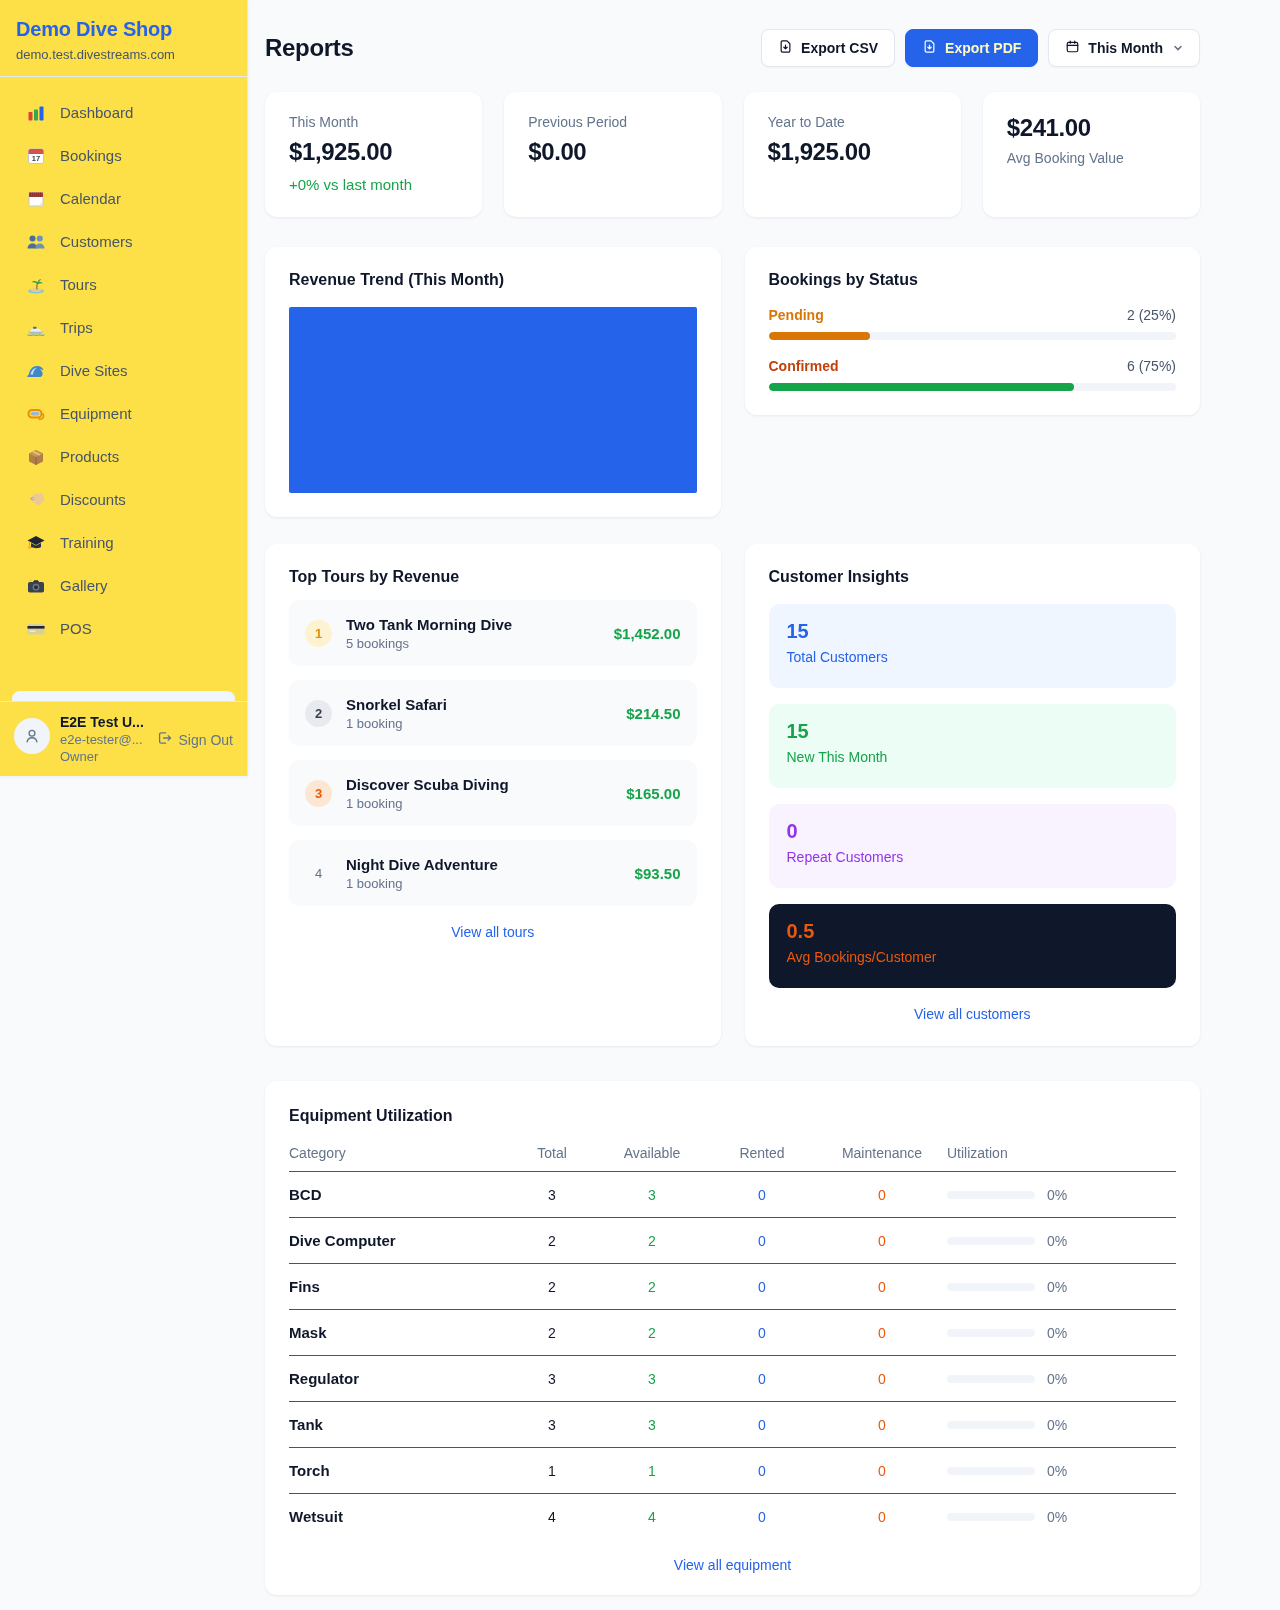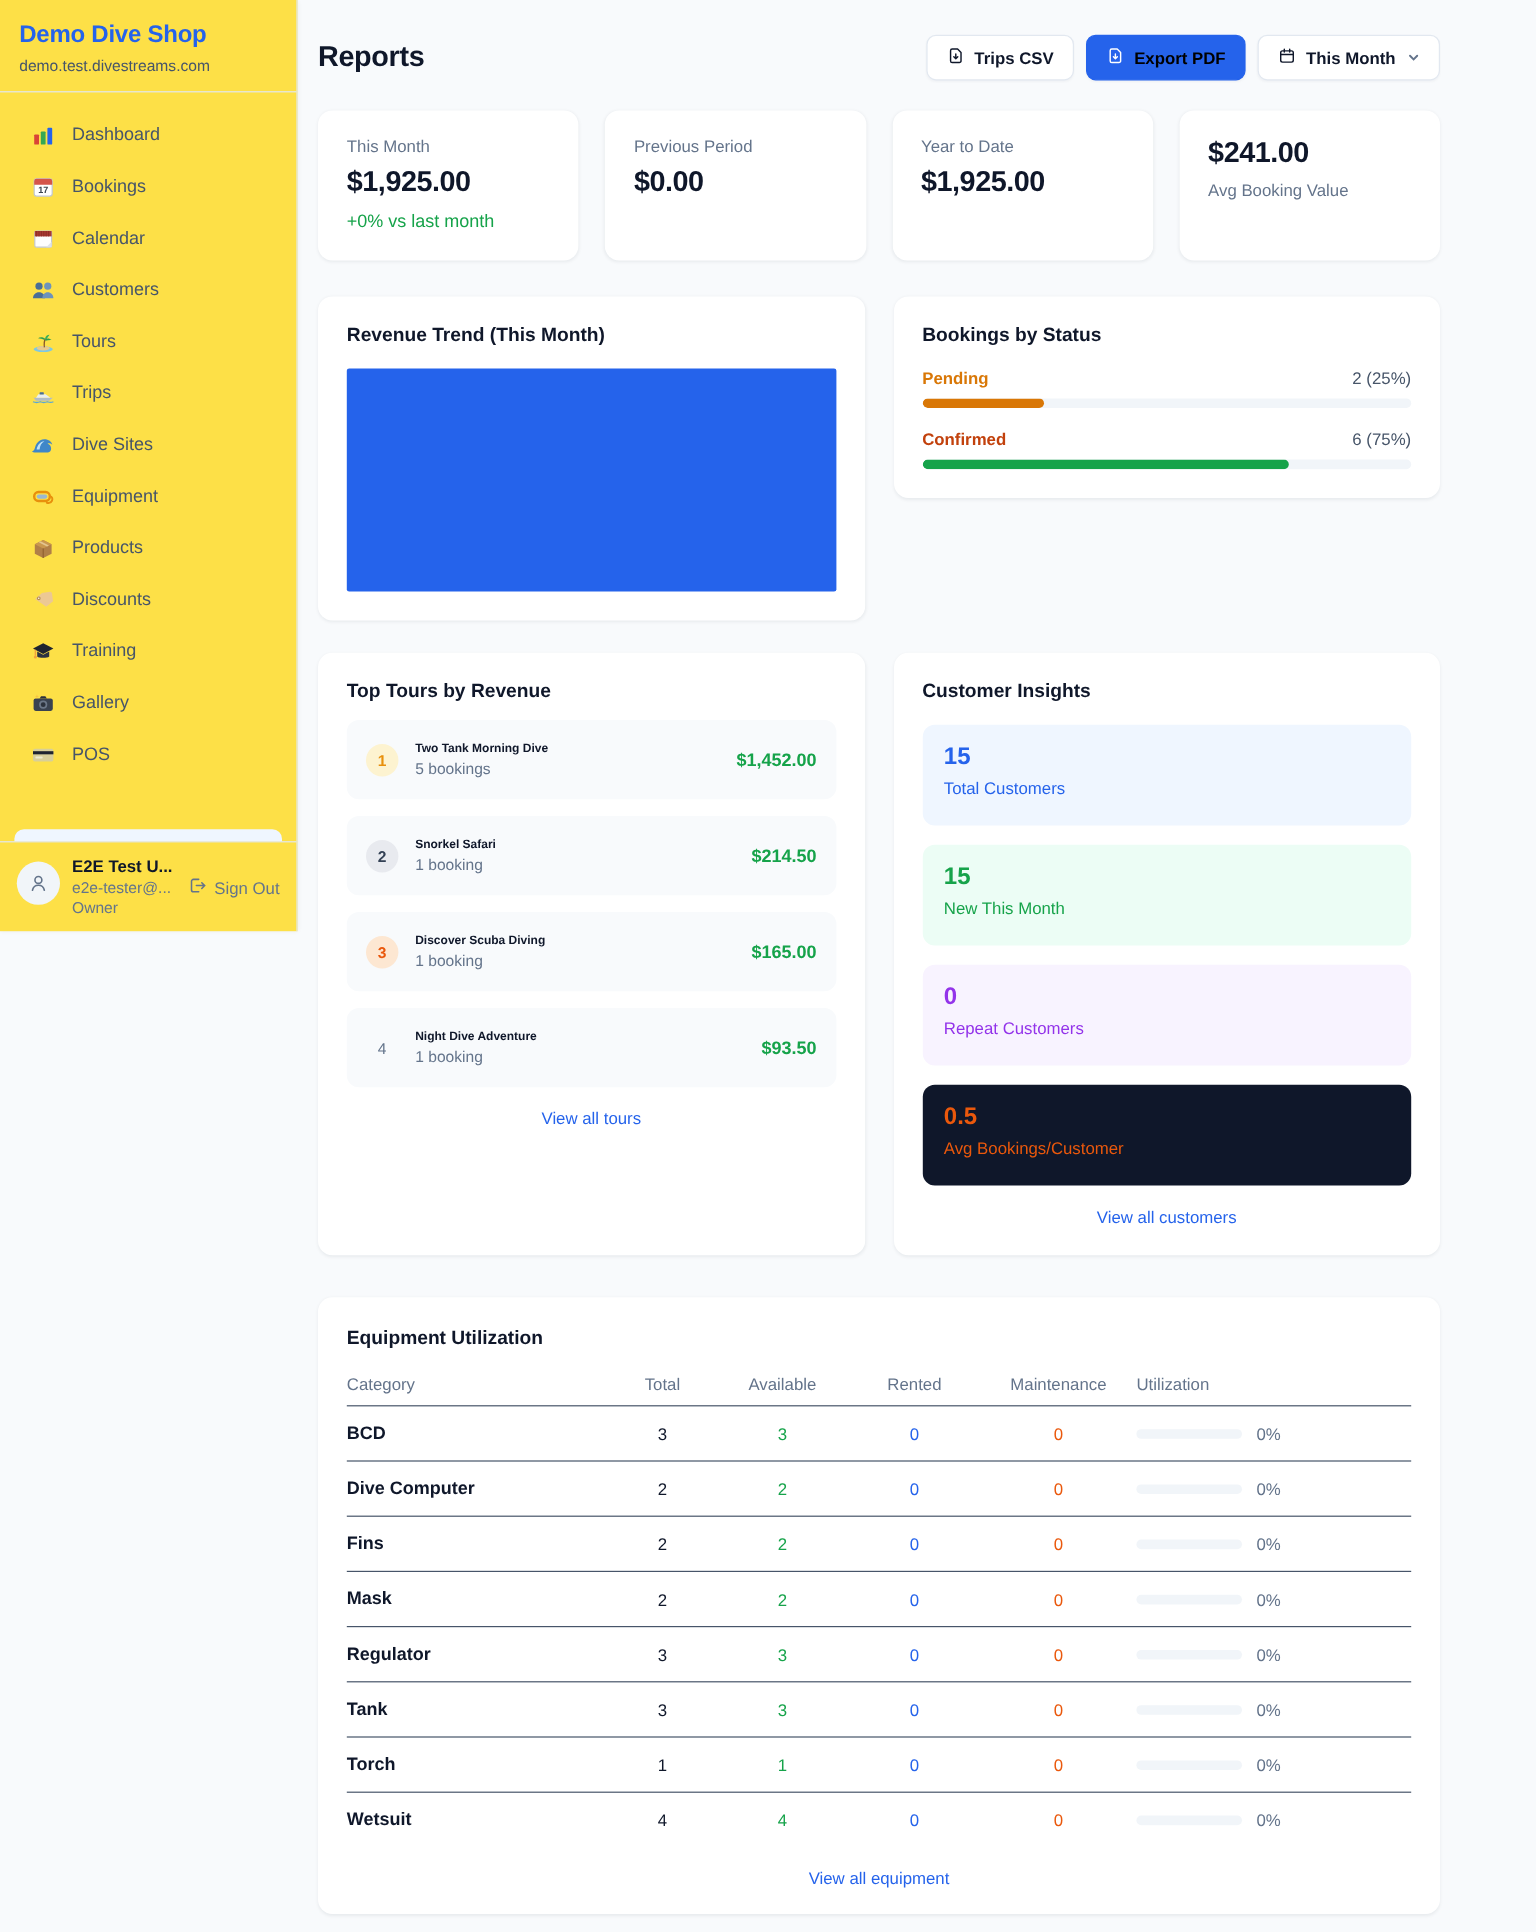--- a/index.html
+++ b/index.html
@@ -27,21 +27,21 @@
   .signout { display:flex; align-items:center; gap:7px; color:#64748b; font-size:14px; margin-top:16px; cursor:pointer; white-space:nowrap; }
 
   
   .main { position:absolute; left:232px; top:0; width:1032px; padding:28px 64px 40px 33px; }
   .page-head { display:flex; align-items:center; justify-content:space-between; height:40px; }
   .page-title { font-size:24px; font-weight:bold; letter-spacing:-.3px; }
   .head-actions { display:flex; gap:10px; }
   .btn { height:38px; border-radius:8px; display:inline-flex; align-items:center; gap:8px;
          padding:0 16px; font-size:14px; font-weight:bold; cursor:pointer; background:#fff;
          border:1px solid #e2e8f0; color:#0f172a; box-shadow:0 1px 2px rgba(15,23,42,.04); }
-  .btn-primary { background:#2563eb; border-color:#2563eb; color:#000000; }
+  .btn-primary { background:#2563eb; border-color:#2563eb; color:#fef9c3; }
   .chev { width:10px; height:10px; margin-left:2px; }
 
   .card { background:#fff; border-radius:12px; box-shadow:0 1px 3px rgba(15,23,42,.07); }
 
   .stats-grid { display:grid; grid-template-columns:repeat(4,1fr); gap:22px; margin-top:24px; }
   .stat-card { padding:22px 24px; height:125px; }
   .stat-label { font-size:14px; color:#64748b; }
   .stat-value { font-size:24px; font-weight:bold; letter-spacing:-.4px; margin-top:8px; }
   .stat-delta { font-size:15px; color:#16a34a; margin-top:10px; }
   .stat-card.reversed .stat-value { margin-top:0; }
@@ -68,21 +68,21 @@
   .tour-item { display:flex; align-items:center; gap:14px; background:#f8fafc; border-radius:10px;
                padding:12px 16px; margin-top:14px; min-height:66px; cursor:pointer; }
   .tour-item:first-of-type { margin-top:18px; }
   .rank { width:27px; height:27px; border-radius:50%; display:flex; align-items:center; justify-content:center;
           font-size:13px; font-weight:bold; flex:0 0 auto; }
   .rank.r1 { background:#fdf3d0; color:#e8900c; }
   .rank.r2 { background:#e8eaef; color:#334155; }
   .rank.r3 { background:#fde7d2; color:#ea580c; }
   .rank.r4 { background:transparent; color:#64748b; font-weight:normal; }
   .tour-info { flex:1 1 auto; min-width:0; }
-  .tour-name { font-size:10px; font-weight:bold; color:#0f172a; }
+  .tour-name { font-size:15px; font-weight:bold; color:#0f172a; }
   .tour-bookings { font-size:13px; color:#64748b; margin-top:3px; }
   .tour-amount { font-size:15px; font-weight:bold; color:#16a34a; }
   .view-link { display:block; text-align:center; color:#2563eb; font-size:14px; margin-top:18px; cursor:pointer; text-decoration:none; }
 
   .insight-grid { display:grid; grid-template-columns:1fr; gap:16px; margin-top:18px; }
   .insight-box { border-radius:10px; padding:16px 18px; height:84px; }
   .insight-value { font-size:20px; font-weight:bold; }
   .insight-label { font-size:14px; margin-top:6px; }
   .insight-box.blue   { background:#eff6ff; } .insight-box.blue   .insight-value,.insight-box.blue   .insight-label { color:#2563eb; }
   .insight-box.green  { background:#ecfdf5; } .insight-box.green  .insight-value,.insight-box.green  .insight-label { color:#16a34a; }
@@ -287,21 +287,21 @@
   <div class="page-head">
     <div class="page-title">Reports</div>
     <div class="head-actions">
       <button class="btn">
         <span>
           <svg width="15" height="15" viewBox="0 0 20 20" fill="none" stroke="#0f172a" stroke-width="1.6" stroke-linecap="round" stroke-linejoin="round">
               <path d="M12 2.5H6a1.8 1.8 0 0 0-1.8 1.8v11.4A1.8 1.8 0 0 0 6 17.5h8a1.8 1.8 0 0 0 1.8-1.8V6.3z"></path>
               <path d="M10 8v5m-2.2-2 2.2 2.2L12.2 11"></path>
             </svg>
         </span>
-        <span>Trips CSV</span>
+        <span>Export CSV</span>
       </button>
       <button class="btn btn-primary">
         <span>
           <svg width="15" height="15" viewBox="0 0 20 20" fill="none" stroke="#ffffff" stroke-width="1.6" stroke-linecap="round" stroke-linejoin="round">
               <path d="M12 2.5H6a1.8 1.8 0 0 0-1.8 1.8v11.4A1.8 1.8 0 0 0 6 17.5h8a1.8 1.8 0 0 0 1.8-1.8V6.3z"></path>
               <path d="M10 8v5m-2.2-2 2.2 2.2L12.2 11"></path>
             </svg>
         </span>
         <span>Export PDF</span>
       </button>

